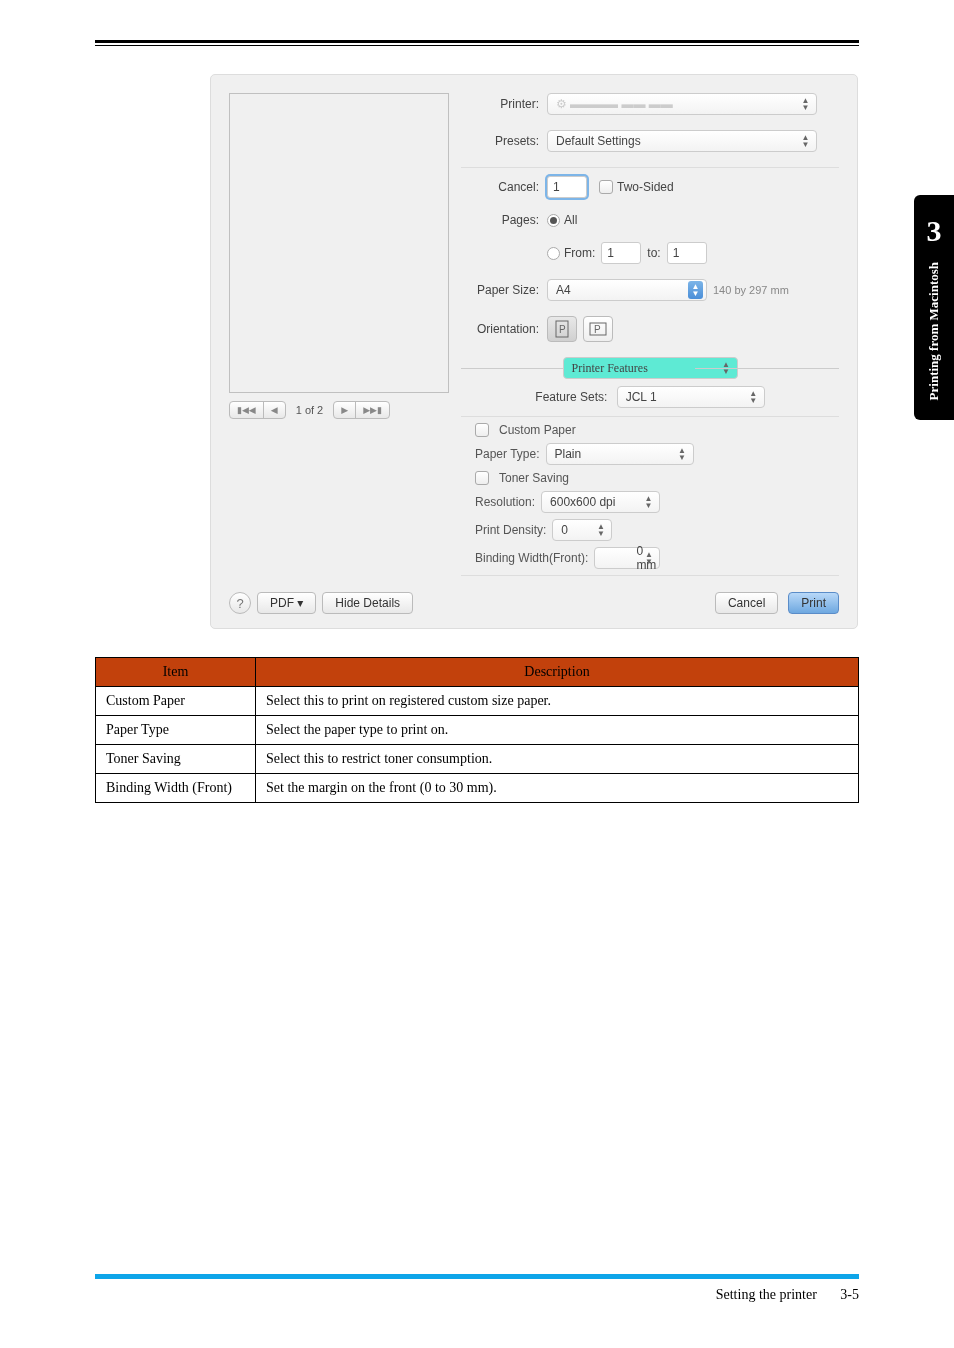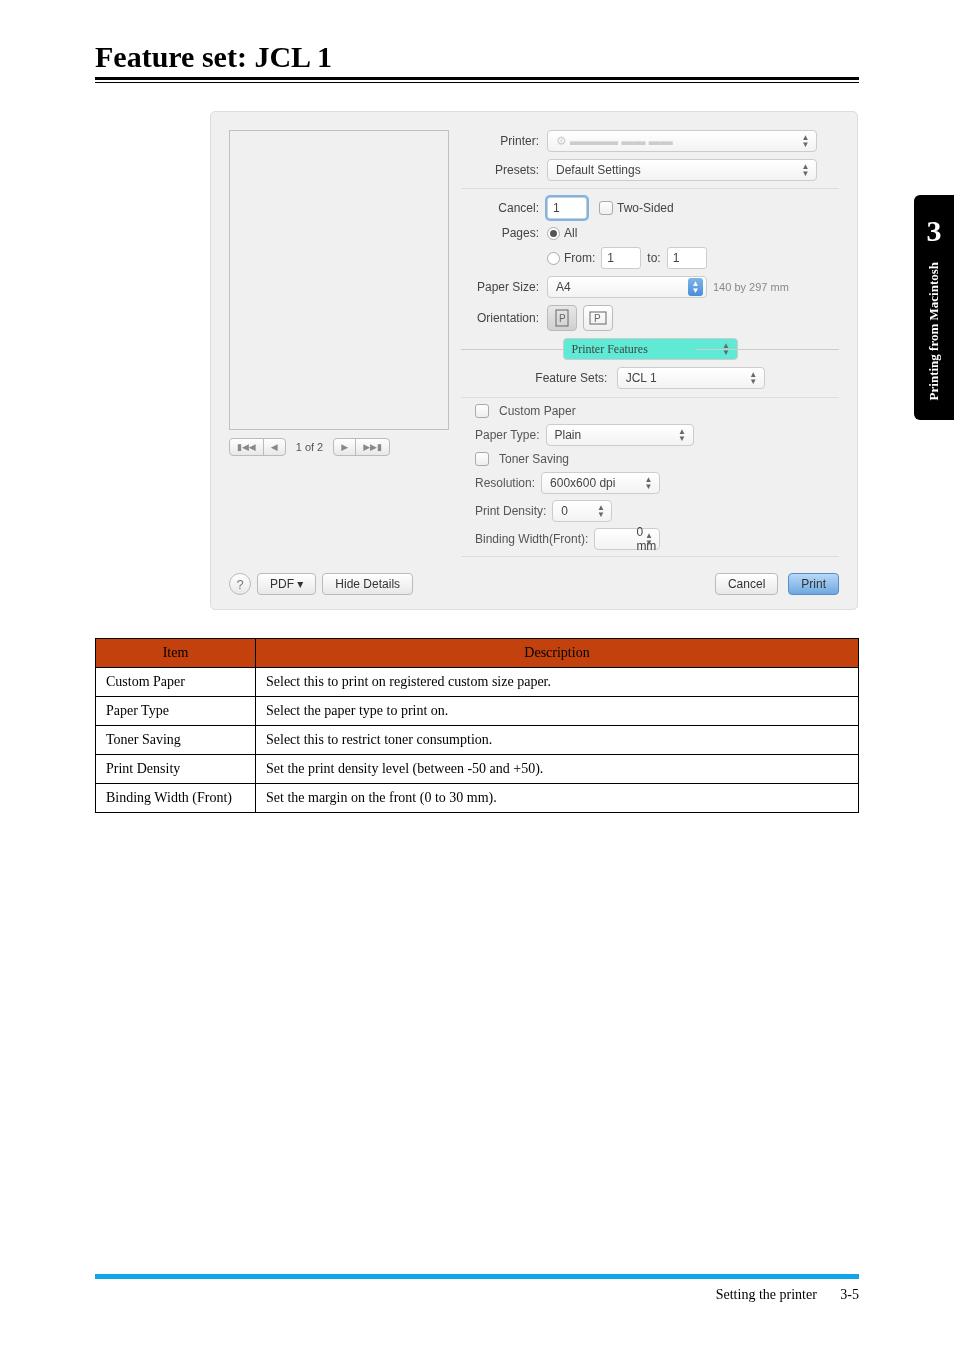--- a/index.html
+++ b/index.html
@@ -95,21 +95,21 @@
     
     .settings-col {
       flex: 1;
       font-size: 12px;
       color: #444;
     }
     
     .srow {
       display: flex;
       align-items: center;
-      margin-bottom: 7px;
+      margin-bottom: 15px;
     }
     
     .slabel {
       width: 86px;
       text-align: right;
       padding-right: 8px;
     }
     
     .select-box {
       height: 22px;
@@ -327,21 +327,20 @@
       text-align: right;
     }
     .footer .pagenum { margin-left: 20px; }
     
     .dim-text { color: #ccc; filter: blur(0.5px); }
   </style>
 </head>
 <body>
 
 <div class="page">
-  <h1 class="heading">Feature set: JCL 1</h1>
   <div class="double-rule"></div>
 
   <div class="dialog-wrapper">
     <div class="dialog-top">
       <div>
         <div class="preview-area">
           <div class="preview-border"></div>
         </div>
         <div class="pager">
           <span class="seg-btn">
@@ -507,24 +506,20 @@
         </tr>
       <tr>
           <td>Paper Type</td>
           <td>Select the paper type to print on.</td>
         </tr>
       <tr>
           <td>Toner Saving</td>
           <td>Select this to restrict toner consumption.</td>
         </tr>
       <tr>
-          <td>Print Density</td>
-          <td>Set the print density level (between -50 and +50).</td>
-        </tr>
-      <tr>
           <td>Binding Width (Front)</td>
           <td>Set the margin on the front (0 to 30 mm).</td>
         </tr>
     </tbody>
   </table>
 </div>
 
 <div class="side-tab">
   <div class="num">3</div>
   <div class="txt">Printing from Macintosh</div>

